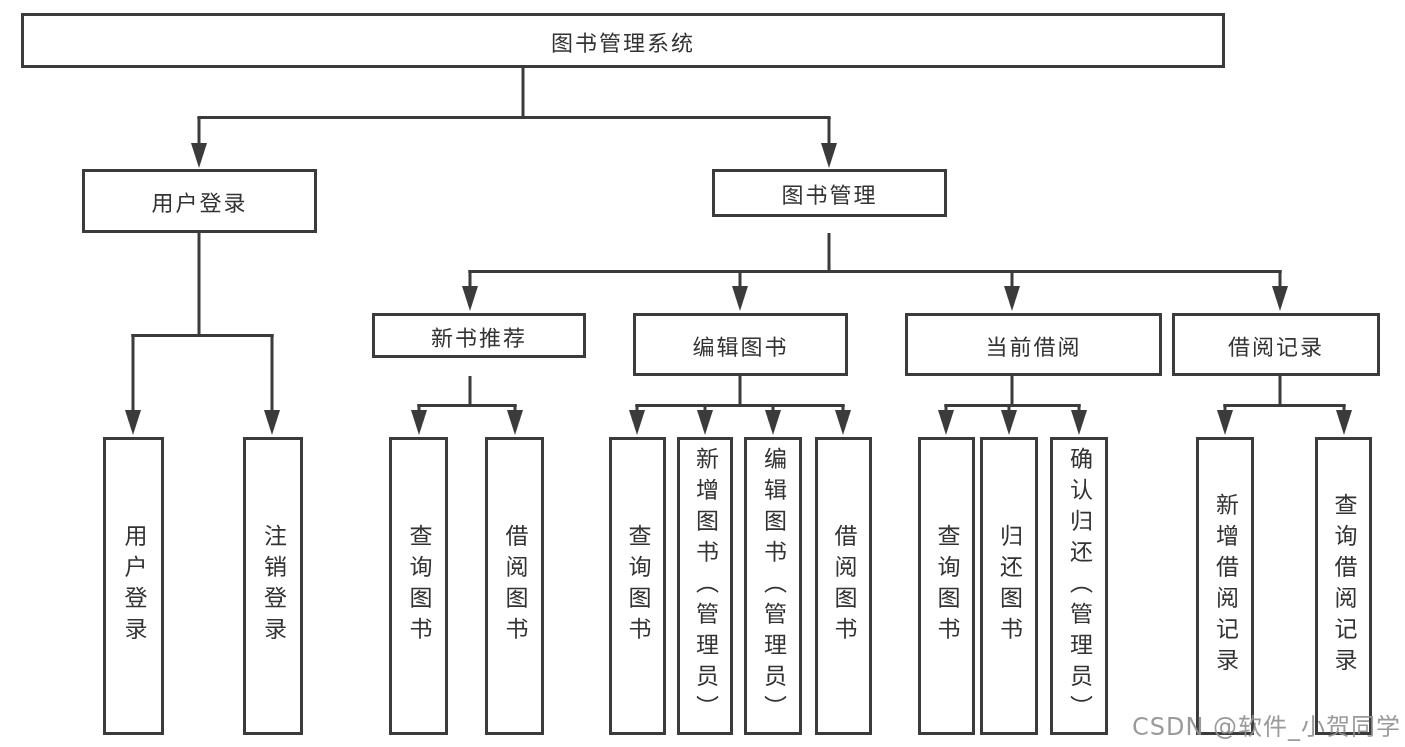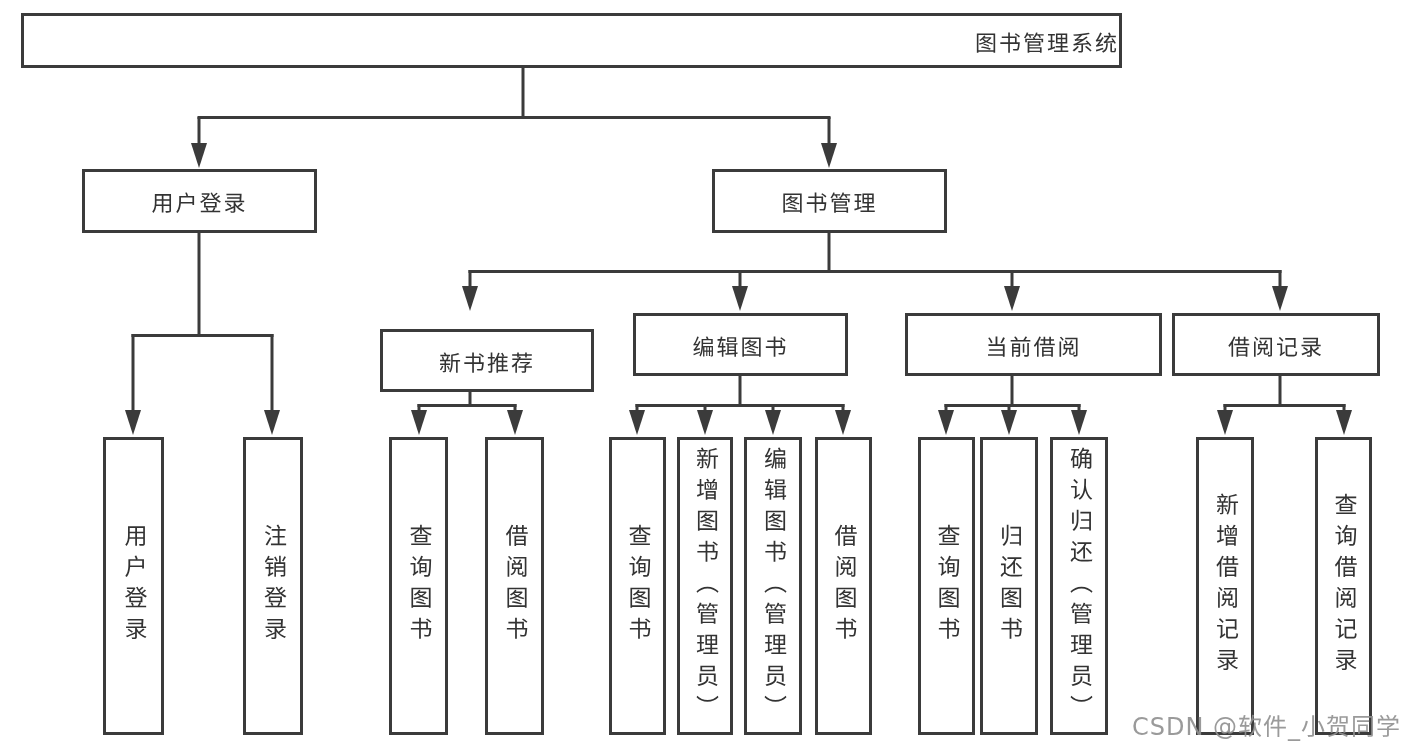--- a/index.html
+++ b/index.html
@@ -98,32 +98,32 @@
         <line x1="1280" y1="376" x2="1280" y2="407"></line>
         <line x1="1223.5" y1="405.5" x2="1345.5" y2="405.5"></line>
         <line x1="1225" y1="404" x2="1225" y2="414"></line>
         <polygon points="1225,435 1217,410 1233,410" stroke="none"></polygon>
         <line x1="1344" y1="404" x2="1344" y2="414"></line>
         <polygon points="1344,435 1336,410 1352,410" stroke="none"></polygon>
       </g>
     </g>
   </svg>
 
-  <div class="node" style="left:21px;top:13px;width:1101px;height:55px;justify-content:flex-end;">
+  <div class="node" style="left:21px;top:13px;width:1204px;height:55px;">
     <span>图书管理系统</span>
   </div>
 
   <div class="node" style="left:82px;top:169px;width:235px;height:64px;">
     <span>用户登录</span>
   </div>
-  <div class="node" style="left:712px;top:169px;width:235px;height:64px;">
+  <div class="node" style="left:712px;top:169px;width:235px;height:48px;">
     <span>图书管理</span>
   </div>
 
-  <div class="node" style="left:380px;top:313px;width:214px;height:63px;margin-top:16px;">
+  <div class="node" style="left:372px;top:313px;width:214px;height:45px;">
     <span>新书推荐</span>
   </div>
   <div class="node" style="left:633px;top:313px;width:215px;height:63px;">
     <span>编辑图书</span>
   </div>
   <div class="node" style="left:905px;top:313px;width:257px;height:63px;">
     <span>当前借阅</span>
   </div>
   <div class="node" style="left:1172px;top:313px;width:208px;height:63px;text-align:center;">
     <span>借阅记录</span>

